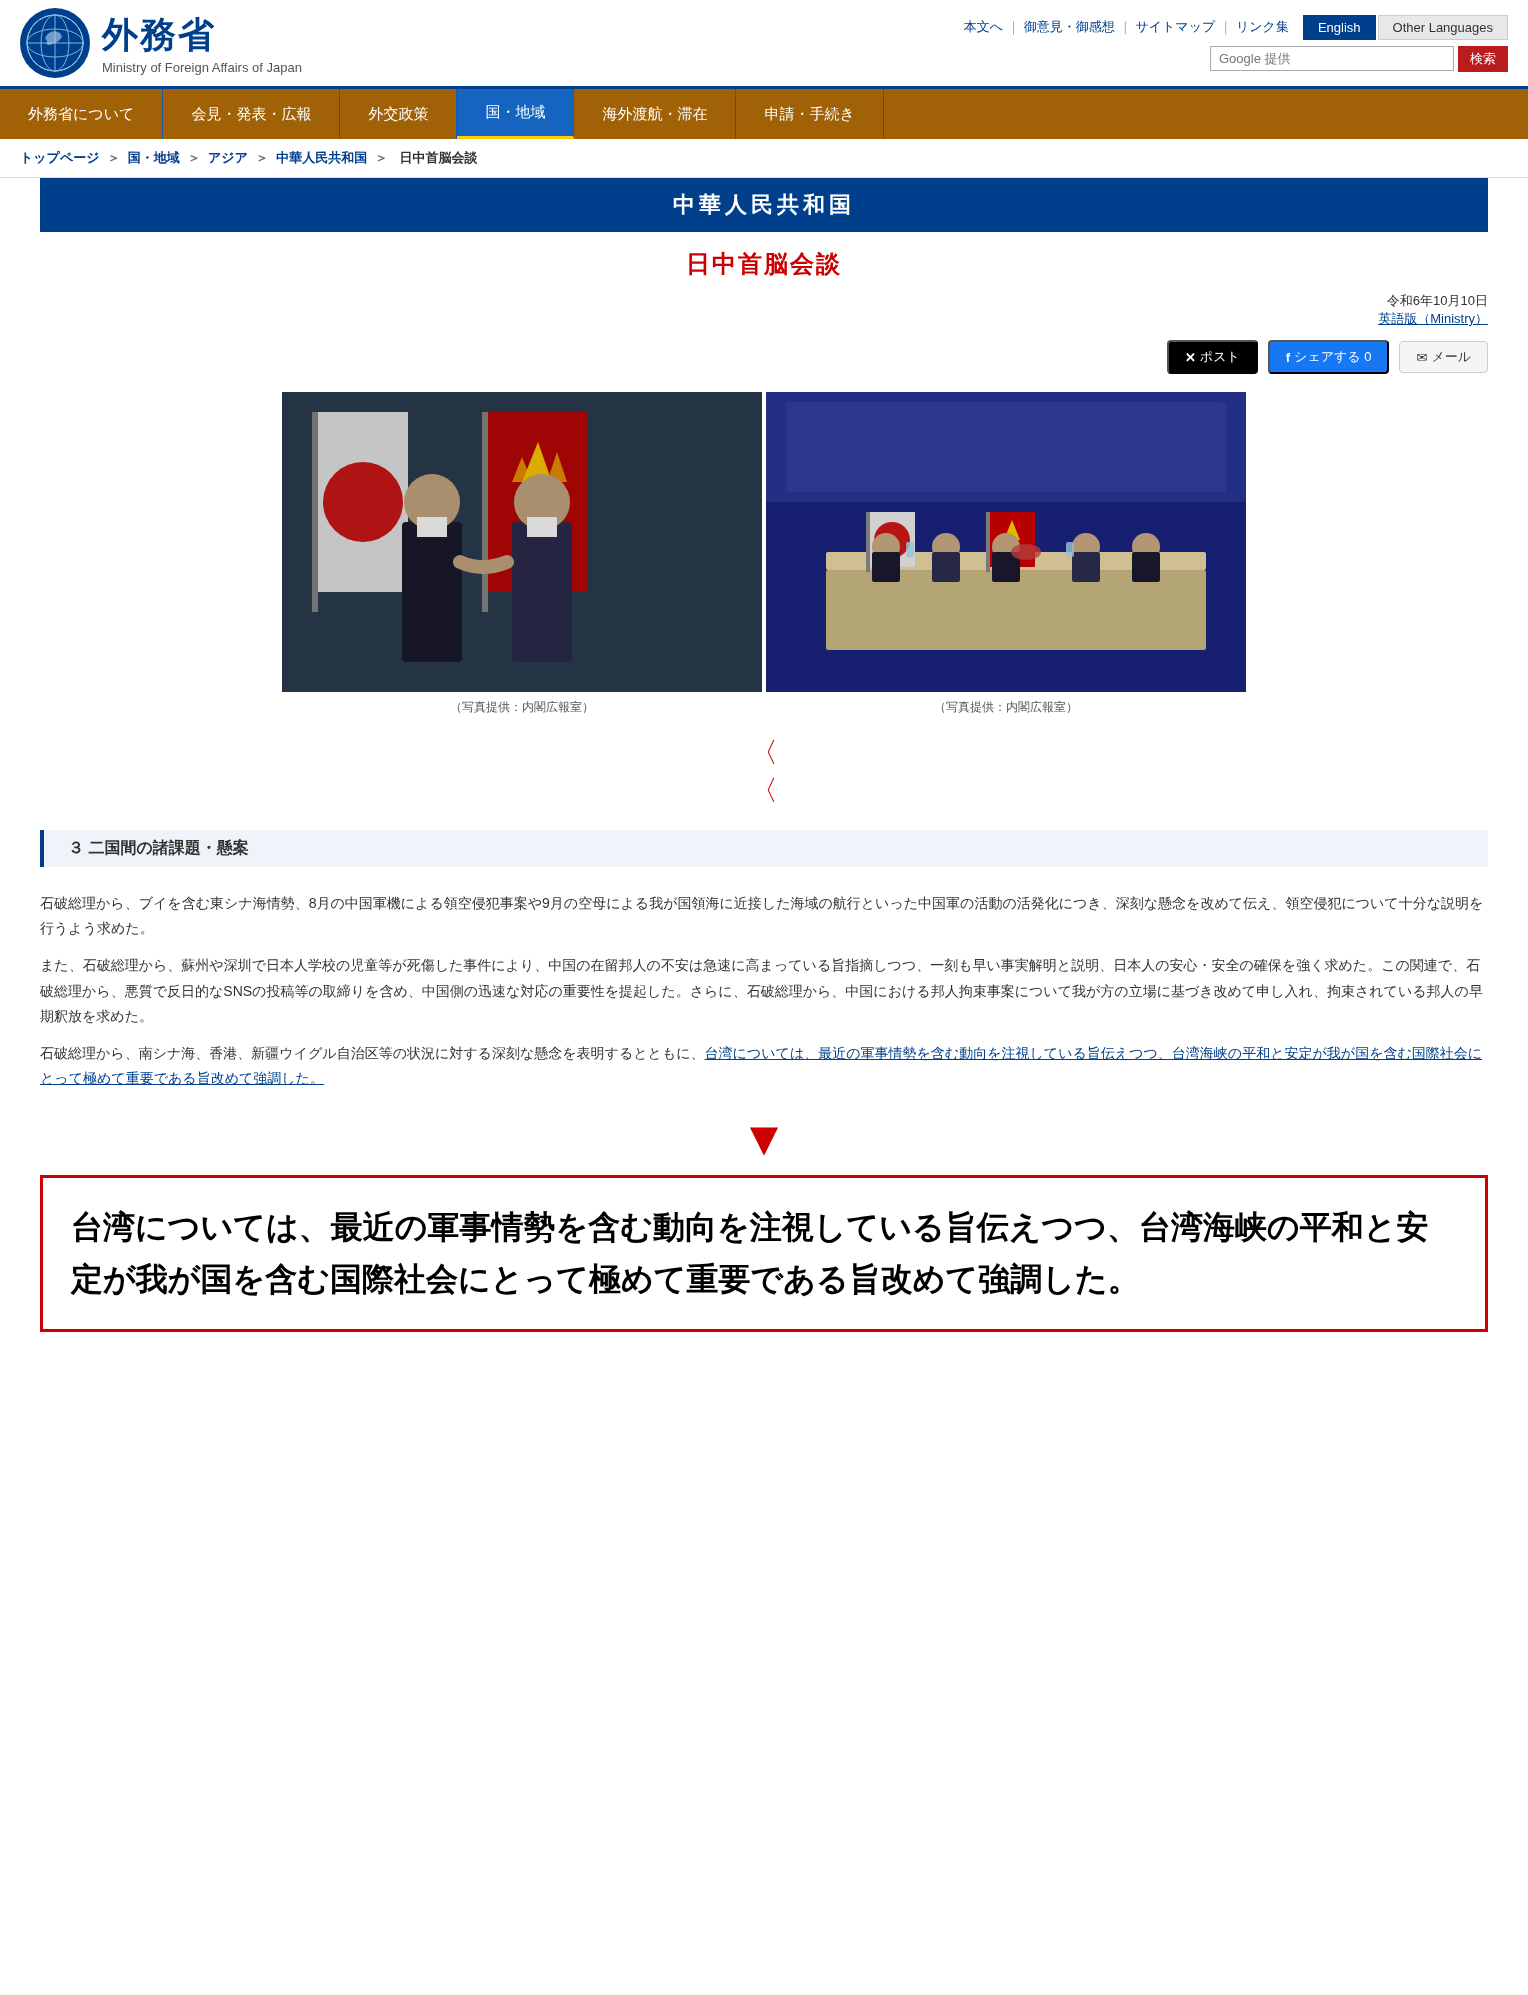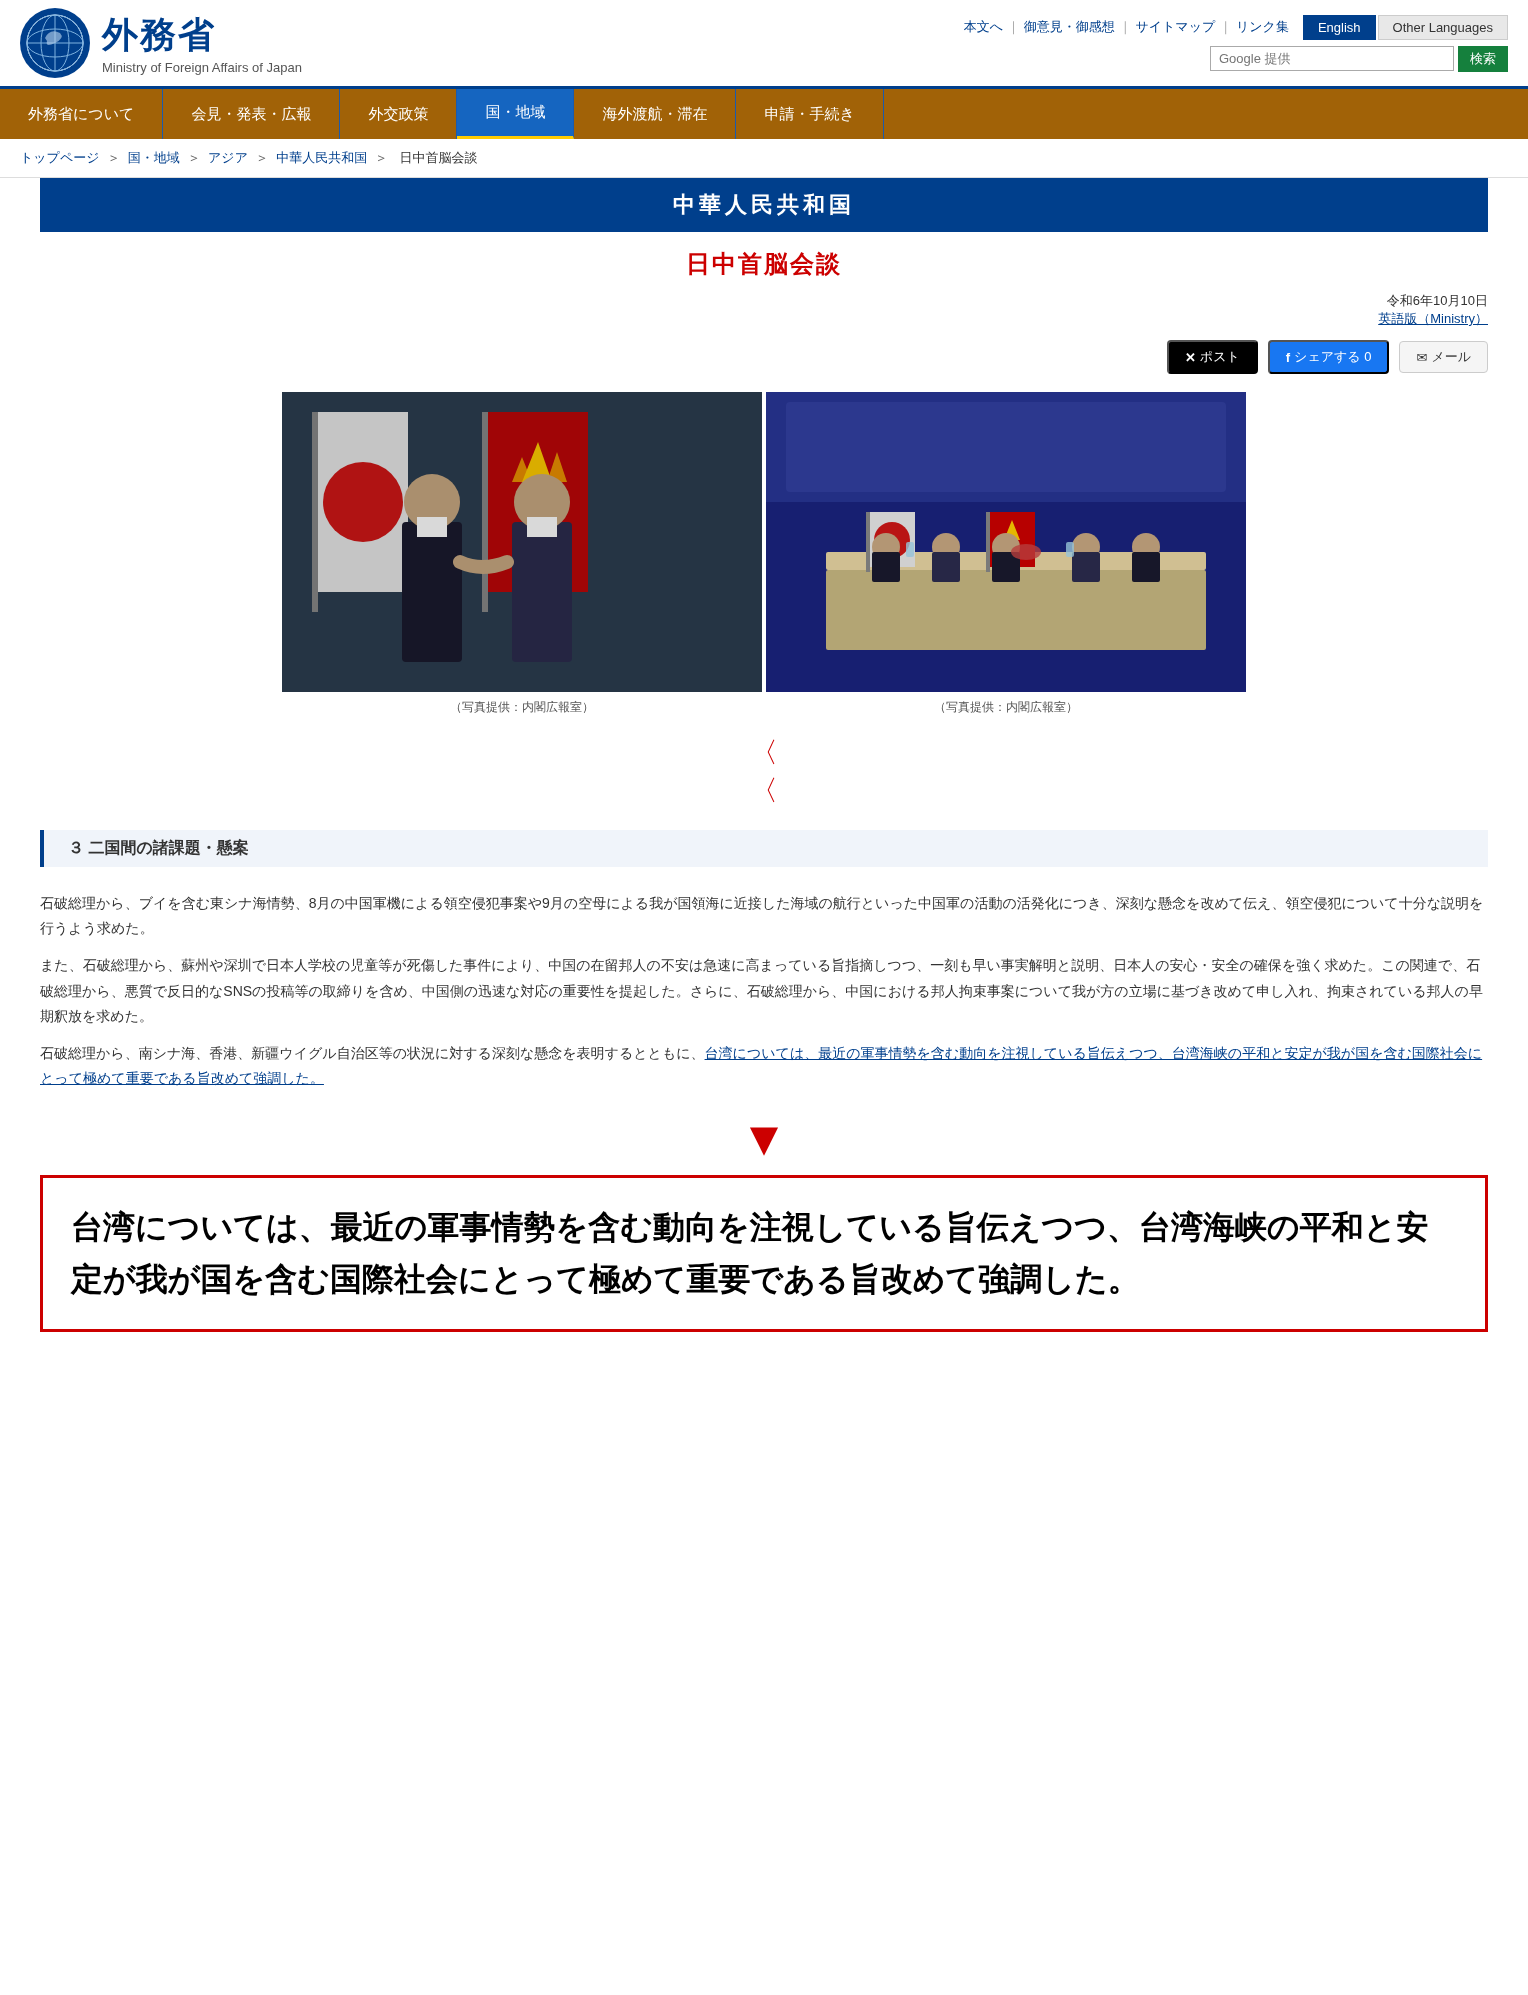--- a/index.html
+++ b/index.html
@@ -17,29 +17,29 @@
     .header-right { display: flex; flex-direction: column; align-items: flex-end; gap: 6px; }
     .header-top-links { display: flex; align-items: center; gap: 4px; font-size: 13px; }
     .header-top-links a { color: #003f8c; text-decoration: none; }
     .header-top-links span { color: #999; }
     .lang-buttons { display: flex; gap: 2px; }
     .lang-btn { padding: 4px 14px; font-size: 13px; cursor: pointer; border: 1px solid #ccc; background: #f5f5f5; color: #333; }
     .lang-btn.active { background: #003f8c; color: #fff; border-color: #003f8c; }
     .lang-btn.other { background: #e8e8e8; color: #333; }
     .search-row { display: flex; align-items: center; gap: 4px; }
     .search-input { width: 244px; padding: 4px 8px; border: 1px solid #aaa; font-size: 13px; color: #000000; }
-    .search-btn { padding: 4px 12px; background: #15803d; color: #fff; border: none; font-size: 13px; cursor: pointer; }
+    .search-btn { padding: 4px 12px; background: #b91c1c; color: #fff; border: none; font-size: 13px; cursor: pointer; }
 
     
     .nav-bar { background: #a16207; display: flex; align-items: stretch; }
     .nav-item { color: #fff; padding: 14px 28px; font-size: 15px; cursor: pointer; display: flex; align-items: center; border-right: 1px solid #1a5aad; white-space: nowrap; }
     .nav-item.active { background: #1565c0; border-bottom: 3px solid #ffcc00; }
 
     
-    .breadcrumb { padding: 10px 20px; font-size: 13px; border-bottom: 1px solid #ddd; }
+    .breadcrumb { padding: 10px 20px; font-size: 13px; border-bottom: 1px solid #ddd; font-weight: bold; }
     .breadcrumb a { color: #003f8c; text-decoration: none; }
     .breadcrumb span { color: #666; margin: 0 4px; }
     .breadcrumb .current { color: #333; }
 
     
     .country-title-bar { background: #003f8c; padding: 12px; text-align: center; margin: 0 20px; }
     .country-title-bar h1 { color: #fff; font-size: 22px; letter-spacing: 4px; }
 
     
     .page-title { text-align: center; padding: 16px 20px 8px; }

